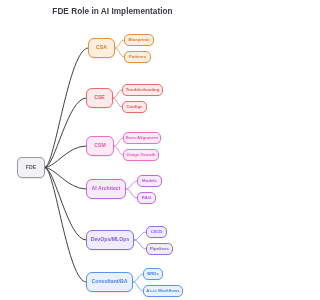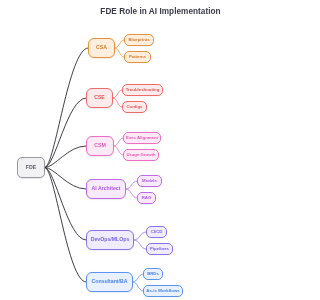--- a/index.html
+++ b/index.html
@@ -25,21 +25,20 @@
     position: absolute;
     top: 6px;
     left: 0;
     width: 225px;
     text-align: center;
     font-size: 8.2px;
     font-weight: bold;
     color: #3a3a46;
     letter-spacing: 0.05px;
     line-height: 11px;
-    margin-left: 48px;
   }
   svg.edges {
     position: absolute;
     top: 0;
     left: 0;
     width: 225px;
     height: 300px;
     overflow: visible;
   }
   .node {

